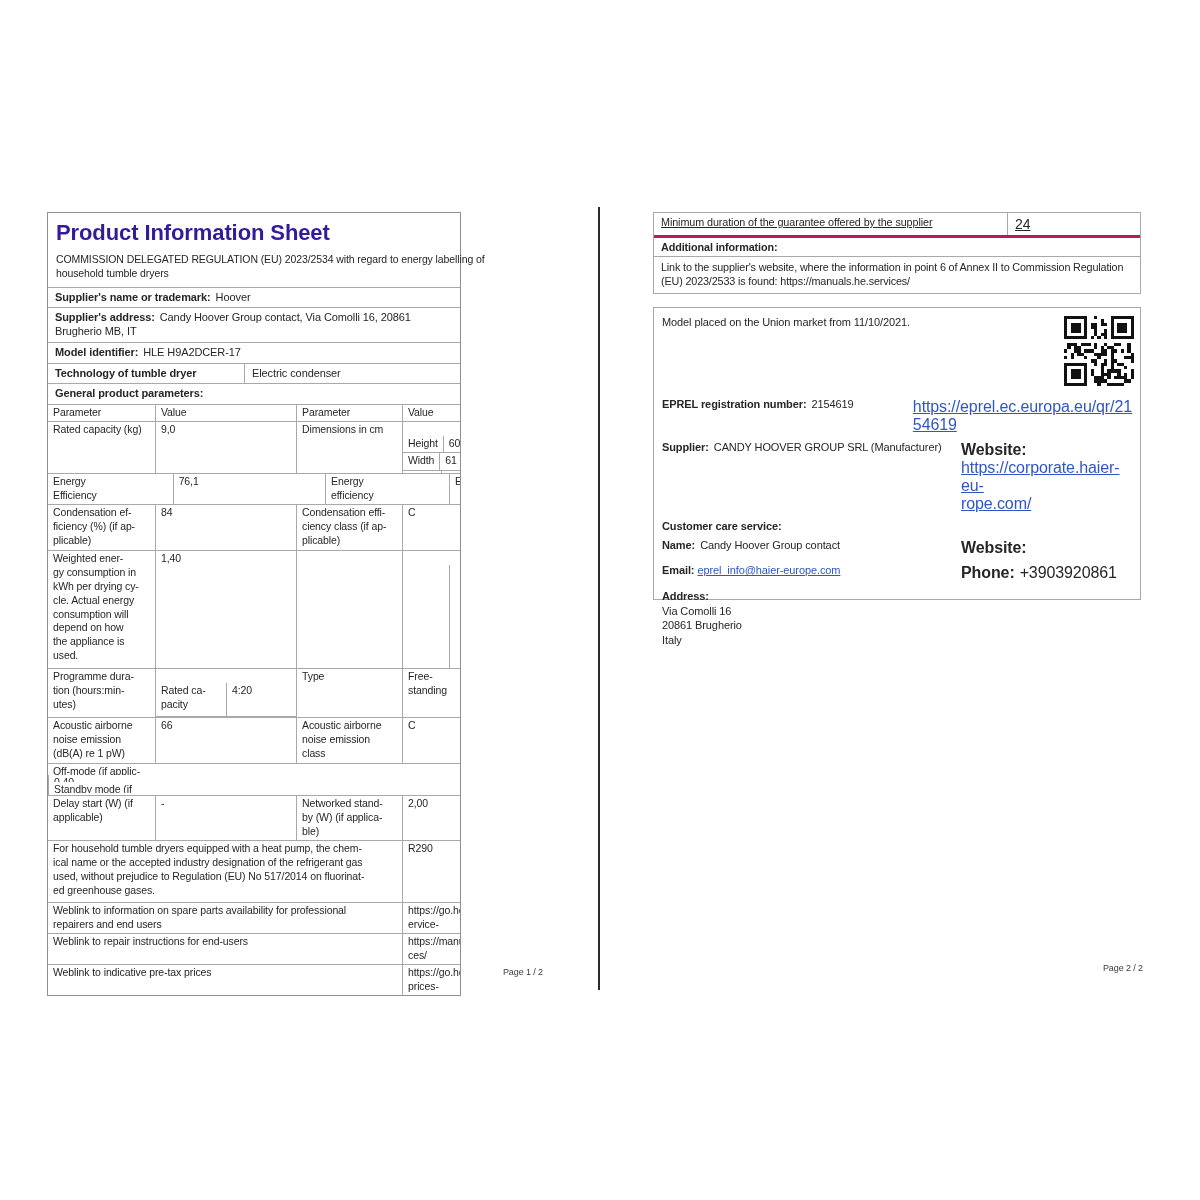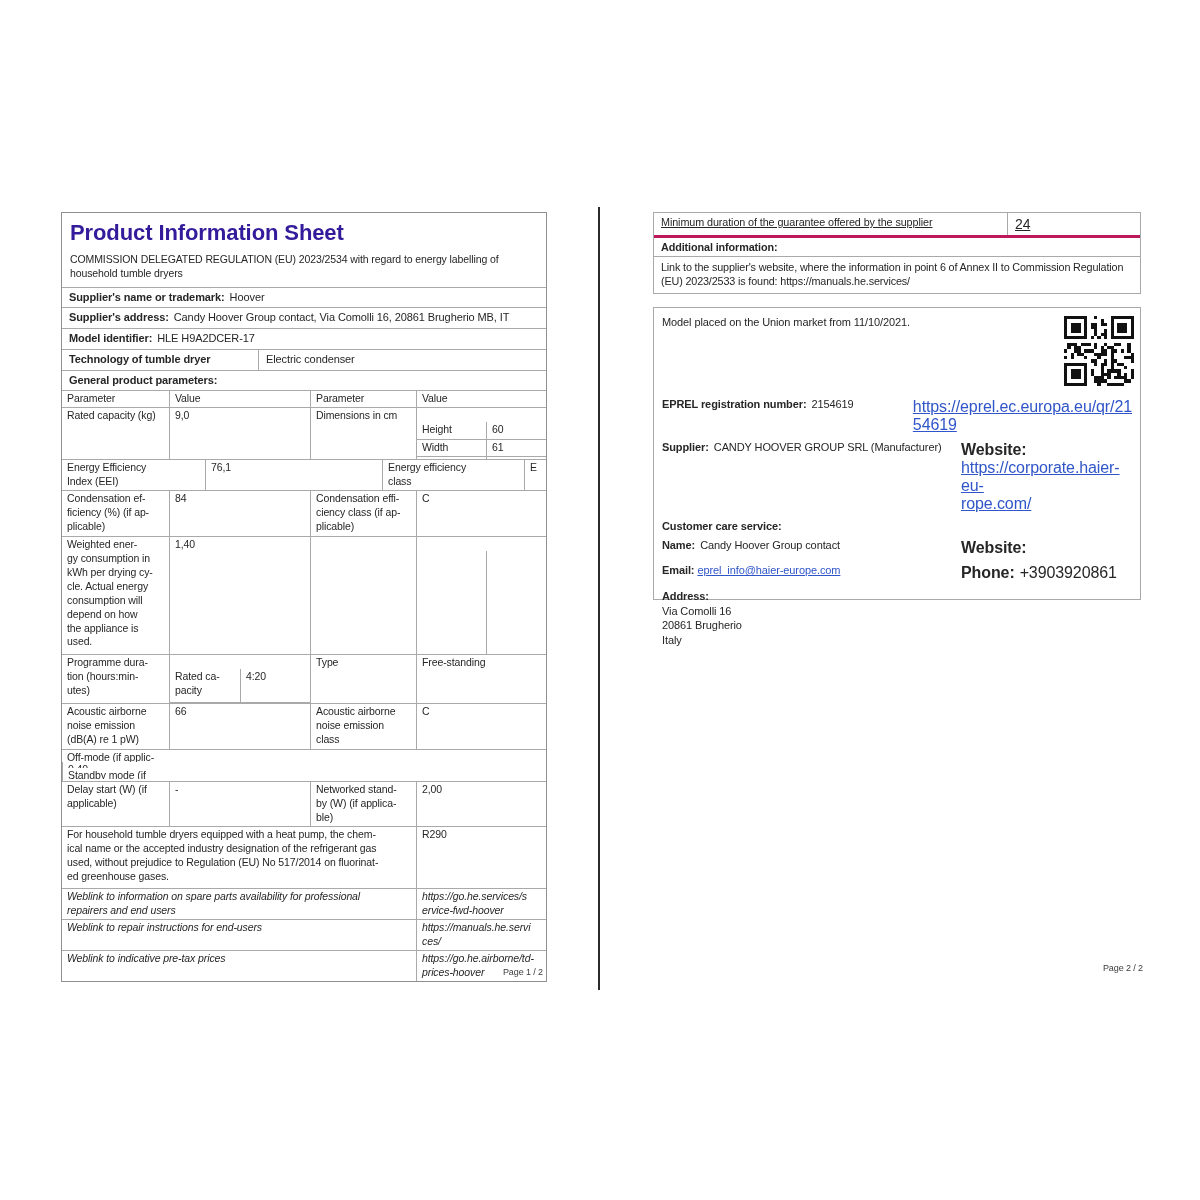--- a/index.html
+++ b/index.html
@@ -3,21 +3,21 @@
 <meta charset="utf-8">
 <style>
   * { margin:0; padding:0; box-sizing:border-box; }
   html,body { background:#ffffff; }
   body { font-family:"Liberation Sans", sans-serif; color:#262626; letter-spacing:-0.1px; }
   .canvas { position:relative; width:1200px; height:1200px; background:#fff; overflow:hidden; }
 
   .page-divider { position:absolute; left:598px; top:207px; width:2px; height:783px; background:#2b2b2b; }
 
   
-  .page1 { position:absolute; left:61px; top:212px; width:486px; border:1px solid #8f8f8f; background:#fff; }
+  .page1 { position:absolute; left:47px; top:212px; width:414px; border:1px solid #8f8f8f; background:#fff; }
   .p1-head { padding:7px 8px 6px 8px; }
   .p1-title { font-size:22px; font-weight:bold; color:#341b9b; line-height:1.15; }
   .p1-reg { margin-top:7px; font-size:10.5px; line-height:1.35; color:#262626; width:472px; }
   .hrow { border-top:1px solid #a9a9a9; padding:3px 7px; font-size:11px; line-height:1.25; }
   .hrow b { font-weight:bold; }
   .hrow .val { margin-left:5px; }
   .hrow-split { border-top:1px solid #a9a9a9; display:flex; font-size:11px; line-height:1.25; }
   .tech-l { width:168px; padding:3px 7px; }
   .tech-r { flex:1; border-left:1px solid #a9a9a9; padding:3px 7px;margin-left:28px; }
 
@@ -26,21 +26,21 @@
   .c { font-size:10.5px; line-height:1.32; padding:1px 5px; white-space:pre-line; overflow:hidden; }
   .c1 { width:107px; }
   .c2 { width:141px; border-left:1px solid #a9a9a9; }
   .c3 { width:106px; border-left:1px solid #a9a9a9; }
   .c4 { flex:1; border-left:1px solid #a9a9a9; }
   .nopad { padding:0; }
   .c-wide { width:354px; }
   .rh-head { height:17px; } .rh-rated { height:52px; } .rh-eei { height:31px;gap:36px; }
   .rh-cond { height:46px; } .rh-weight { height:118px; } .rh-prog { height:49px; }
   .rh-acoustic { height:46px; } .rh-off { height:32px;flex-direction:column; } .rh-delay { height:45px; }
-  .rh-refr { height:62px; } .rh-web { height:31px;font-style:italic; }
+  .rh-refr { height:62px; } .rh-web { height:31px; }
 
   .subcol { display:flex; flex-direction:column; height:100%; }
   .subrow { display:flex; flex:1; }
   .subrow + .subrow { border-top:1px solid #a9a9a9; }
   .sub-k { width:69px; padding:1px 5px; font-size:10.5px; line-height:1.32; white-space:pre-line; }
   .sub-v { flex:1; border-left:1px solid #a9a9a9; padding:1px 5px; font-size:10.5px; line-height:1.32; }
   .prog-r1 { flex:0 0 33px; } .prog-r2 { flex:1; }
   .prog-k { width:70px; padding:1px 5px; font-size:10.5px; line-height:1.32; white-space:pre-line; }
   .prog-v { flex:1; border-left:1px solid #a9a9a9; padding:1px 5px; font-size:10.5px; }
 

